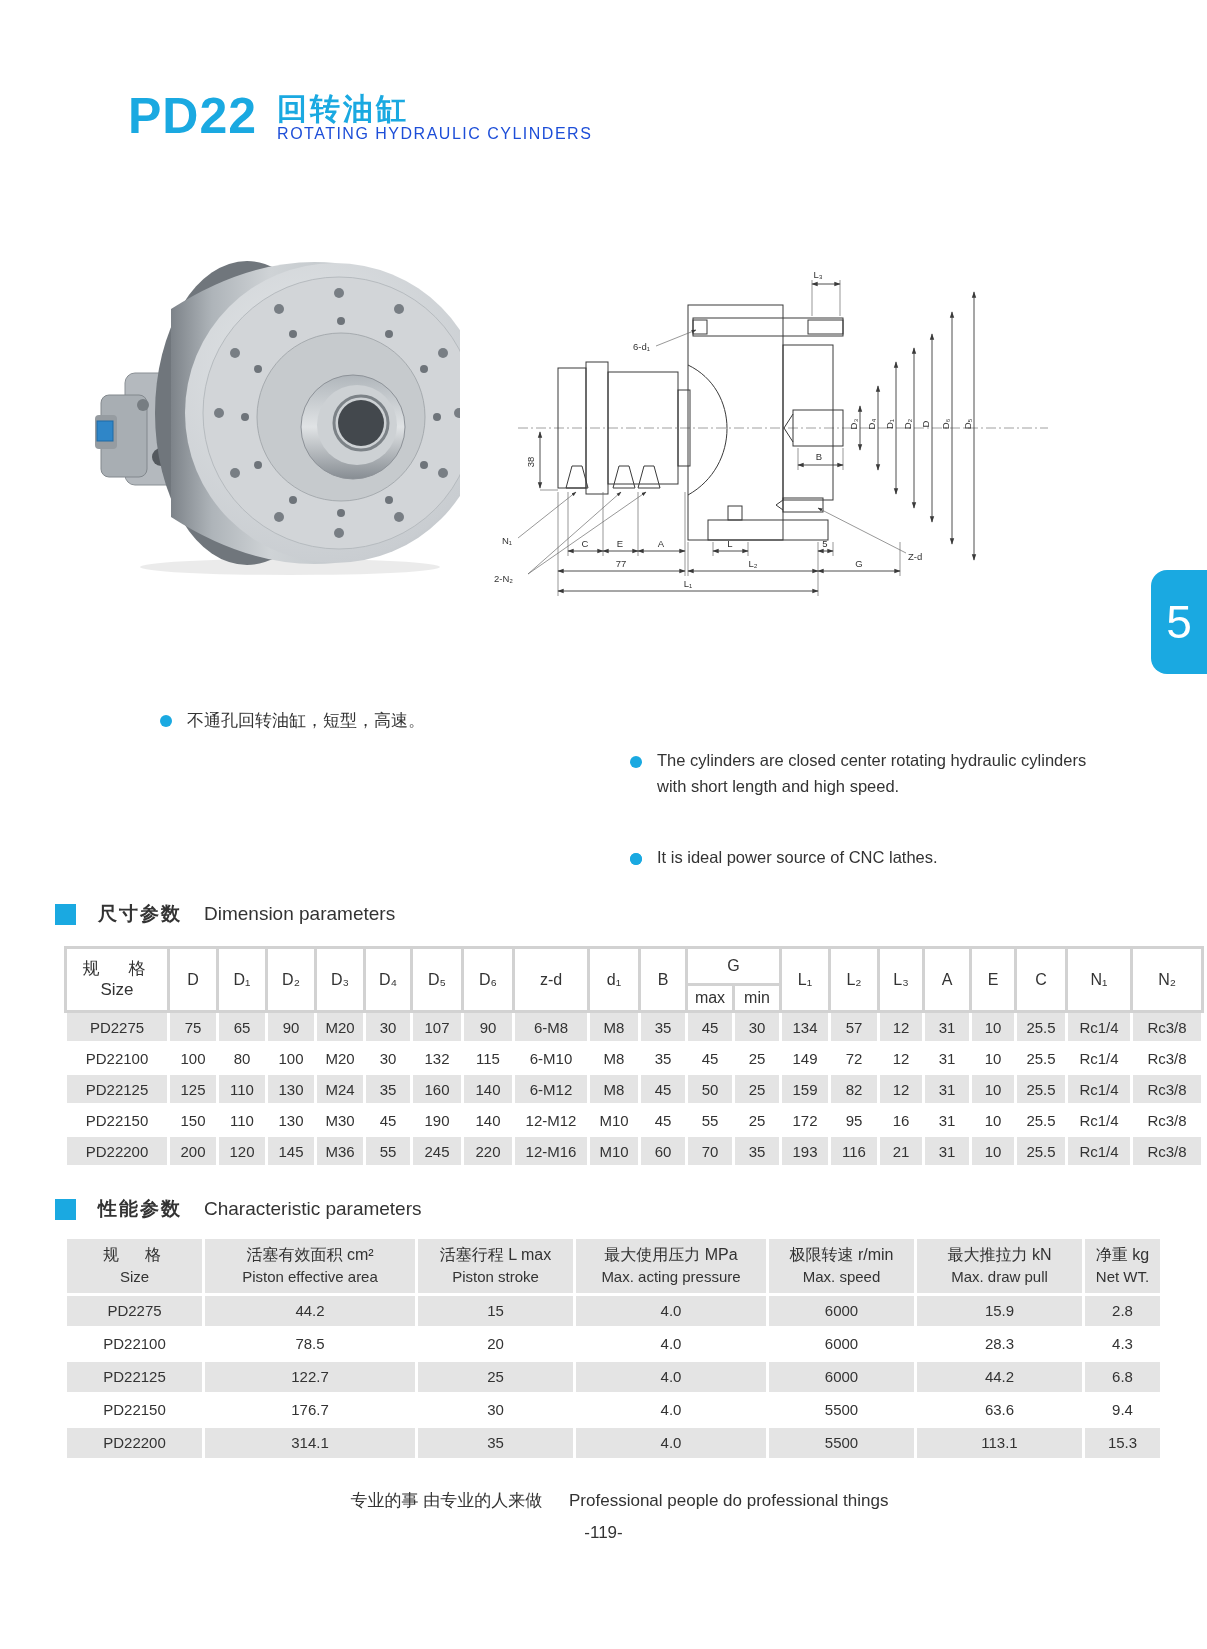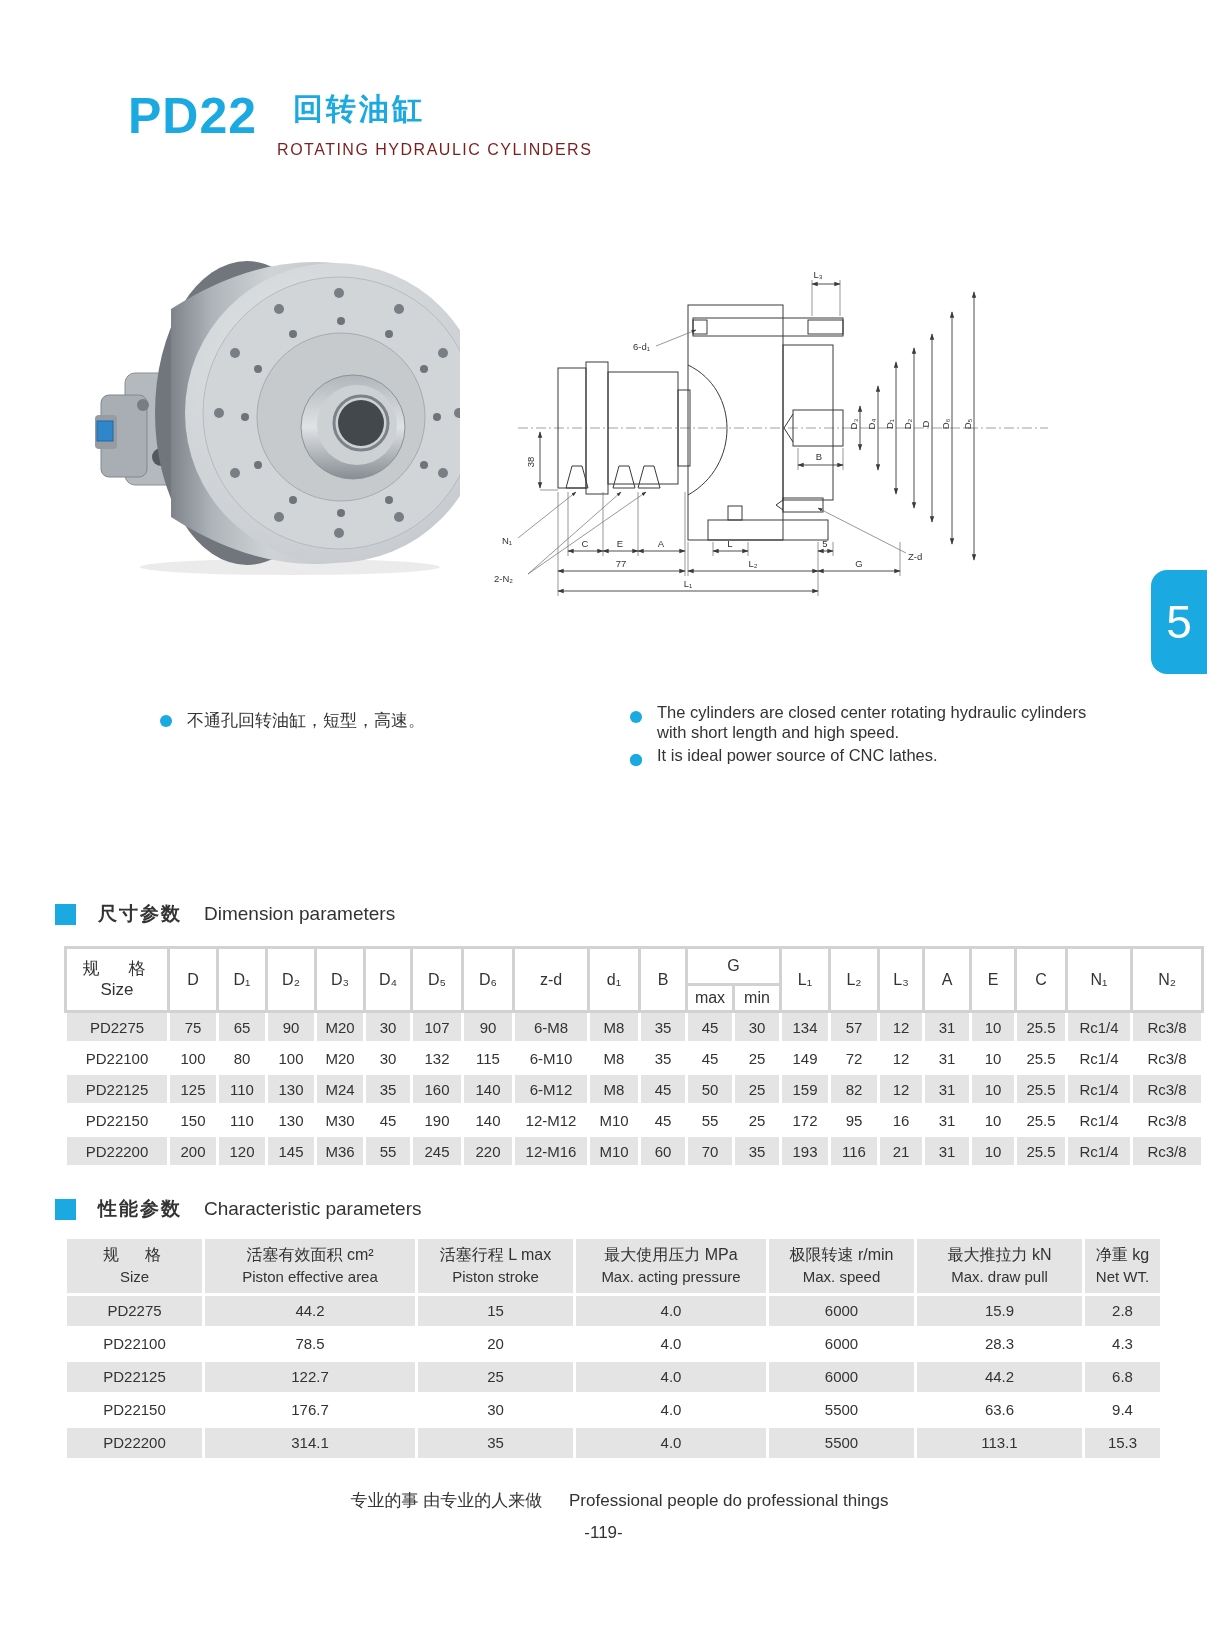--- a/index.html
+++ b/index.html
@@ -4,40 +4,40 @@
 <style>
   html,body{margin:0;padding:0;}
   body{
     width:1207px;height:1649px;position:relative;background:#ffffff;
     font-family:"Liberation Sans","DejaVu Sans",sans-serif;color:#333;overflow:hidden;
   }
   
   .brand{position:absolute;left:128px;top:90px;display:flex;gap:20px;align-items:flex-start;}
   .brand .model{font-size:50px;font-weight:bold;color:#1aa9e1;line-height:1.05;letter-spacing:1px;}
   .brand .titles{padding-top:2px;}
-  .brand .zh{font-size:30px;font-weight:bold;color:#1aa9e1;letter-spacing:3px;line-height:1.1;margin-left:16px;}
-  .brand .en{font-size:16px;color:#7f1d1d;letter-spacing:1.5px;margin-top:16px;}
+  .brand .zh{font-size:30px;font-weight:bold;color:#1aa9e1;letter-spacing:3px;line-height:1.1;}
+  .brand .en{font-size:16px;color:#1d4ed8;letter-spacing:1.5px;margin-top:0;}
   
   .page-tab{position:absolute;right:0;top:570px;width:56px;height:104px;background:#1aa9e1;
     border-radius:16px 0 0 16px;color:#fff;font-size:46px;display:flex;align-items:center;justify-content:center;}
   
   .photo{position:absolute;left:95px;top:245px;}
   .drawing{position:absolute;left:488px;top:250px;}
   .drawing text{font-size:9.5px;fill:#333;}
   .drawing .ln{stroke:#3a3a3a;fill:none;stroke-width:1;}
   .drawing .cl{stroke:#888;stroke-dasharray:10 3 2 3;stroke-width:0.8;fill:none;}
   .drawing .dim{stroke:#3a3a3a;stroke-width:0.9;fill:none;marker-start:url(#ar);marker-end:url(#ar);}
   .drawing .ext{stroke:#6b6b6b;stroke-width:0.7;fill:none;}
   
   .features{position:absolute;list-style:none;margin:0;padding:0;}
   .features-zh{left:160px;top:706px;width:345px;}
   .features-en{left:630px;top:702px;width:470px;}
   .features li{position:relative;padding-left:27px;color:#333;margin-bottom:3px;}
   .features-zh li{font-size:17px;line-height:29px;}
-  .features-en li{font-size:16.5px;line-height:20px;}
+  .features-en li{font-size:16.5px;line-height:26px;margin-top:45px;}
   .features .dot{position:absolute;left:0;top:9px;width:12px;height:12px;border-radius:50%;background:#1aa9e1;}
   
   .section-head{position:absolute;left:55px;display:flex;align-items:center;gap:22px;}
   .section-head .sq{width:21px;height:21px;background:#1aa9e1;}
   .section-head .zh{font-size:19px;font-weight:bold;color:#333;letter-spacing:2px;}
   .section-head .en{font-size:19px;color:#333;}
   .sh1{top:901px;}
   .sh2{top:1196px;}
   
   table{border-collapse:separate;border-spacing:3px;}

